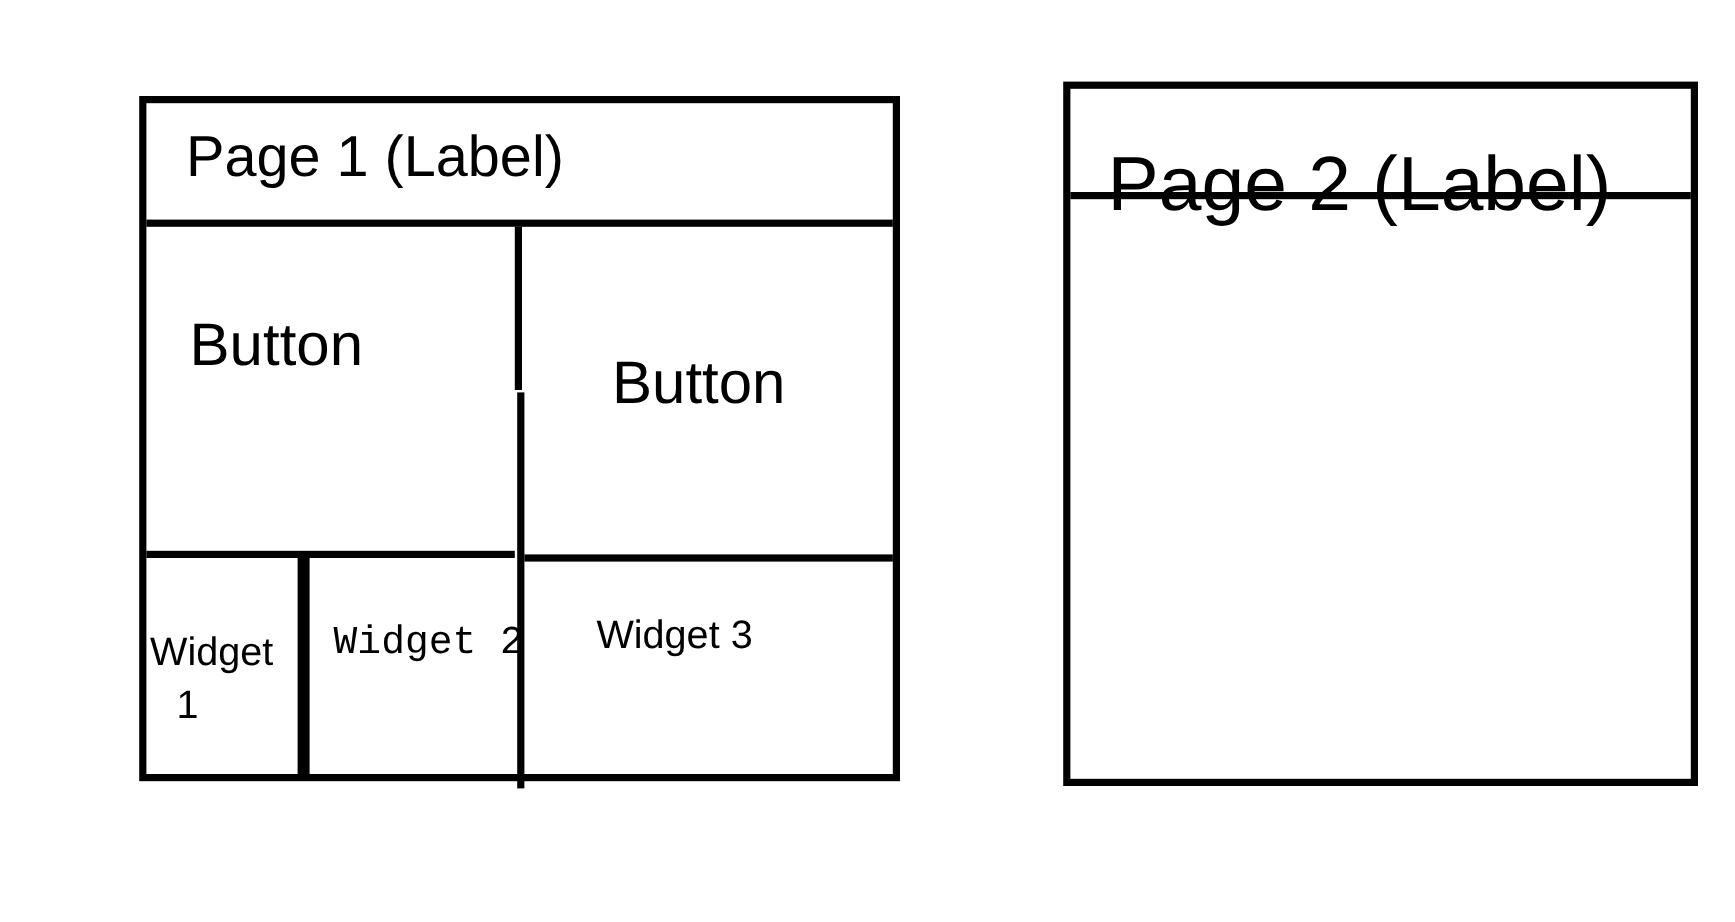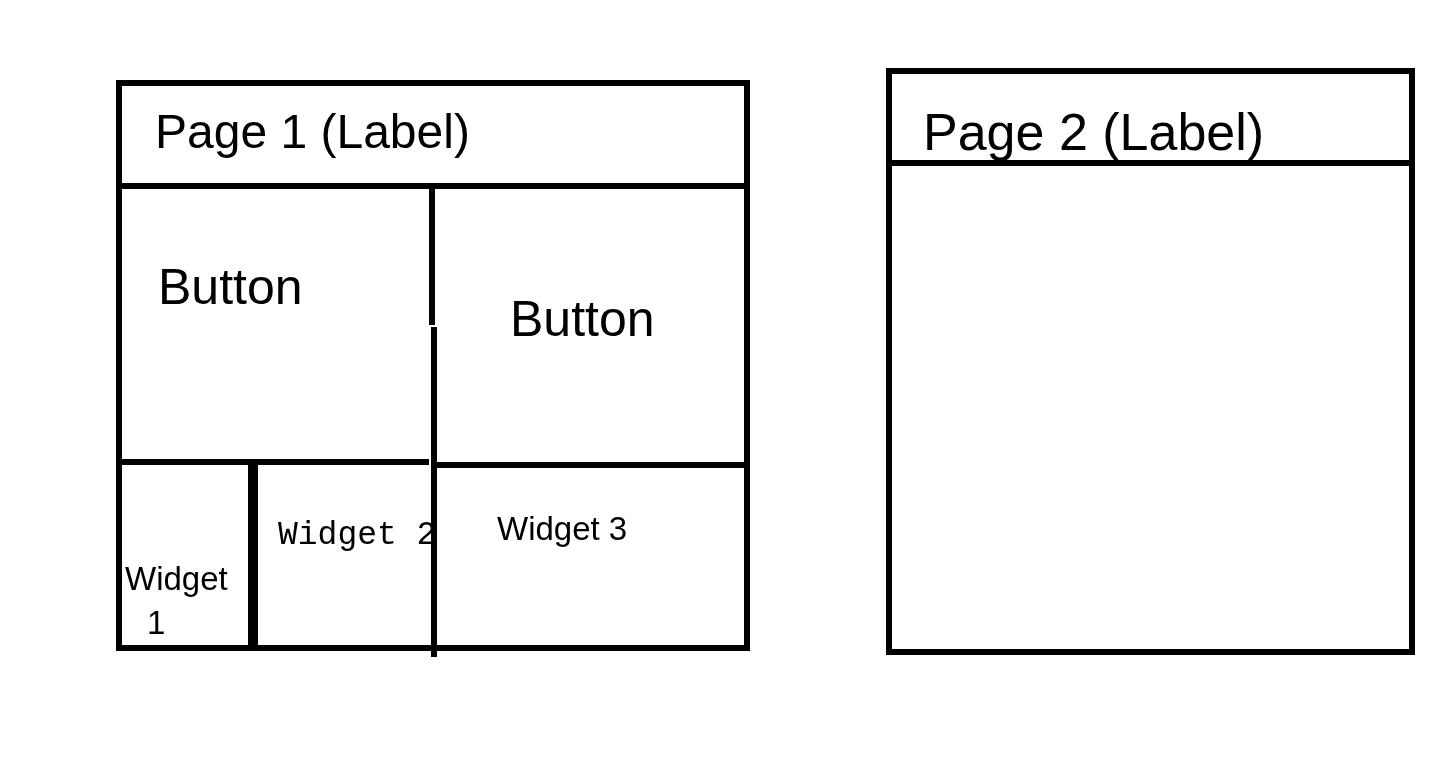--- a/index.html
+++ b/index.html
@@ -30,36 +30,36 @@
   .line { background: var(--line, #000000); }
   .p1-header-divider   { left: 0;     top: 97px;  width: 622px; height: 6px; }
   .p1-vert-upper       { left: 307px; top: 103px; width: 6px;   height: 136px; }
   .p1-vert-lower       { left: 309px; top: 241px; width: 6px;   height: 330px; }
   .p1-widget-div-left  { left: 0;     top: 373px; width: 307px; height: 6px; }
   .p1-widget-div-right { left: 315px; top: 376px; width: 307px; height: 6px; }
   .p1-w1w2-divider     { left: 126px; top: 379px; width: 10px;  height: 180px; }
   .cell { background: transparent; }
   .btn1-cell { left: 0;     top: 103px; width: 307px; height: 270px; }
   .btn2-cell { left: 315px; top: 103px; width: 307px; height: 273px; }
-  .w1-cell   { left: 0;     top: 379px; width: 126px; height: 180px; margin-top: 36px; }
+  .w1-cell   { left: 0;     top: 379px; width: 126px; height: 180px; }
   .w2-cell   { left: 136px; top: 379px; width: 171px; height: 180px; }
   .w3-cell   { left: 315px; top: 382px; width: 307px; height: 177px; text-align: center; }
   .btn-label { font-size: 50px; white-space: nowrap; }
   .btn1-label { left: 36px; top: 69px; }
   .btn2-label { left: 73px; top: 101px; }
   .widget-label { font-size: 33px; white-space: nowrap; }
   .w1-label { left: 3px;  top: 56px; line-height: 44px; }
   .w1-label .line2 { position: static; display: block; padding-left: 22px; }
   .w1-label .line1 { position: static; display: block; }
   .w2-label { left: 20px; top: 52px; font-family: Liberation Mono, monospace; }
   .w3-label { left: 60px; top: 42px; }
   
   .page2 { left: 886px; top: 68px; width: 529px; height: 587px; }
   .p2-header { left: 0; top: 0; width: 517px; height: 86px; }
-  .p2-title { left: 31px; top: 28px; font-size: 52px; white-space: nowrap; }
+  .p2-title { left: 31px; top: 42px; font-size: 64px; white-space: nowrap; }
   .p2-header-divider { left: 0; top: 86px; width: 517px; height: 6px; }
   .p2-body { left: 0; top: 92px; width: 517px; height: 483px; background: transparent; }
 </style>
 </head>
 <body>
 
 <div class="canvas">
 
   <div class="wf-box page1">
     <div class="p1-header">

